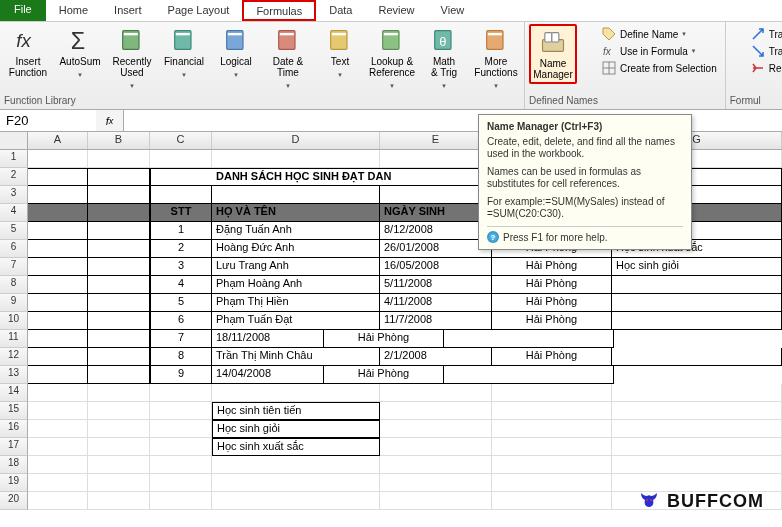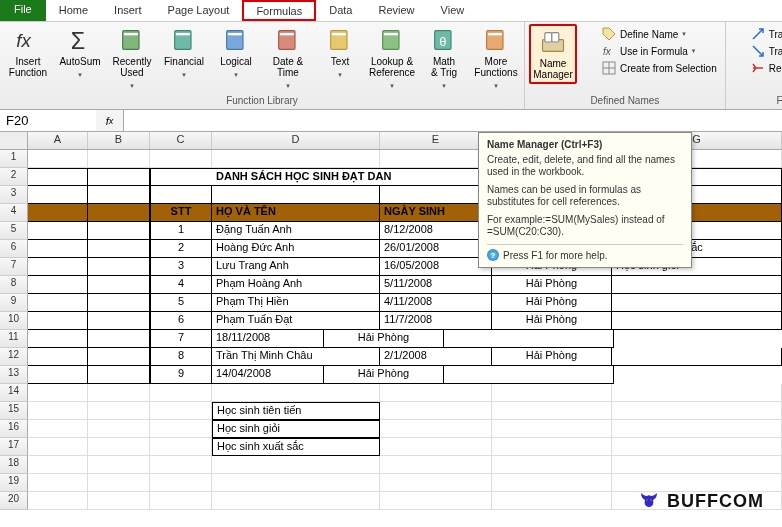--- a/index.html
+++ b/index.html
@@ -8,21 +8,21 @@
 
 .ribbon-tabs { display: flex; height: 22px; border-bottom: 1px solid #ccc; }
 .file-tab { background: #1a7a1a; color: #fff; padding: 3px 14px; font-size: 11px; }
 .tab { padding: 3px 12px; font-size: 11px; color: #333; cursor: pointer; border: 1px solid transparent; }
 .tab.active { border: 2px solid #d00; color: #333; }
 
 
 .ribbon { display: flex; height: 88px; background: linear-gradient(#f8f8f8, #ececec); border-bottom: 1px solid #aaa; }
 .group { display: flex; flex-direction: column; border-right: 1px solid #ccc; padding: 2px 4px; }
 .group-body { display: flex; flex: 1; align-items: flex-start; gap: 4px; }
-.group-label { text-align: center; font-size: 10px; color: #555; padding-bottom: 1px; }
+.group-label { text-align: left; font-size: 10px; color: #555; padding-bottom: 1px; }
 .big-btn { display: flex; flex-direction: column; align-items: center; justify-content: flex-start; width: 48px; padding: 2px 2px; cursor: pointer; font-size: 10px; text-align: center; line-height: 11px; gap: 2px; }
 .big-btn .icon { width: 28px; height: 28px; }
 .small-btn-col { display: flex; flex-direction: column; gap: 1px; padding-top: 2px; }
 .small-btn { display: flex; align-items: center; gap: 4px; padding: 1px 4px; font-size: 10px; cursor: pointer; white-space: nowrap; margin-left: 17px; }
 .small-btn .icon { width: 14px; height: 14px; }
 
 .name-manager-btn { border: 2px solid #d00; background: #fff2d6; border-radius: 2px; }
 
 
 svg { display: block; }
@@ -47,26 +47,26 @@
 
 
 .cA { width: 60px; } .cB { width: 62px; }
 .cC { width: 62px; } .cD { width: 168px; }
 .cE { width: 112px; } .cF { width: 120px; }
 .cG { width: 170px; }
 
 
 .tbl .cell { border-right: 1px solid #000; border-bottom: 1px solid #000; }
 .tbl .lb { border-left: 1px solid #000; }
-.hdr-row .cell { background: #a16207; font-weight: bold; }
+.hdr-row .cell { background: #737373; font-weight: bold; }
 .title-row .cell { font-weight: bold; text-align: left; border-top: 1px solid #000; }
 .center { text-align: center; }
 
 
-.tooltip { position: absolute; left: 478px; top: 132px; width: 214px; background: #fffef2; border: 1px solid #888; padding: 6px 8px; font-size: 10px; color: #333; box-shadow: 2px 2px 4px rgba(0,0,0,.2); z-index: 50; }
+.tooltip { position: absolute; left: 478px; top: 114px; width: 214px; background: #fffef2; border: 1px solid #888; padding: 6px 8px; font-size: 10px; color: #333; box-shadow: 2px 2px 4px rgba(0,0,0,.2); z-index: 50; }
 .tooltip .tt-title { font-weight: bold; margin-bottom: 4px; }
 .tooltip p { margin-bottom: 6px; line-height: 12px; }
 .tooltip .help { display: flex; align-items: center; gap: 4px; border-top: 1px solid #ccc; padding-top: 4px; margin-top: 2px; }
 .help-icon { width: 12px; height: 12px; border-radius: 50%; background: radial-gradient(#6cf,#27a); color: #fff; font-size: 8px; display: flex; align-items: center; justify-content: center; font-weight: bold; }
 
 
 .watermark { position: absolute; right: 18px; bottom: 14px; display: flex; align-items: center; gap: 6px; font-family: Arial Black, sans-serif; font-size: 18px; font-weight: 900; color: #111; letter-spacing: 1px; margin-top: 44px; }
 .watermark .bull { width: 24px; height: 24px; }
 
 

